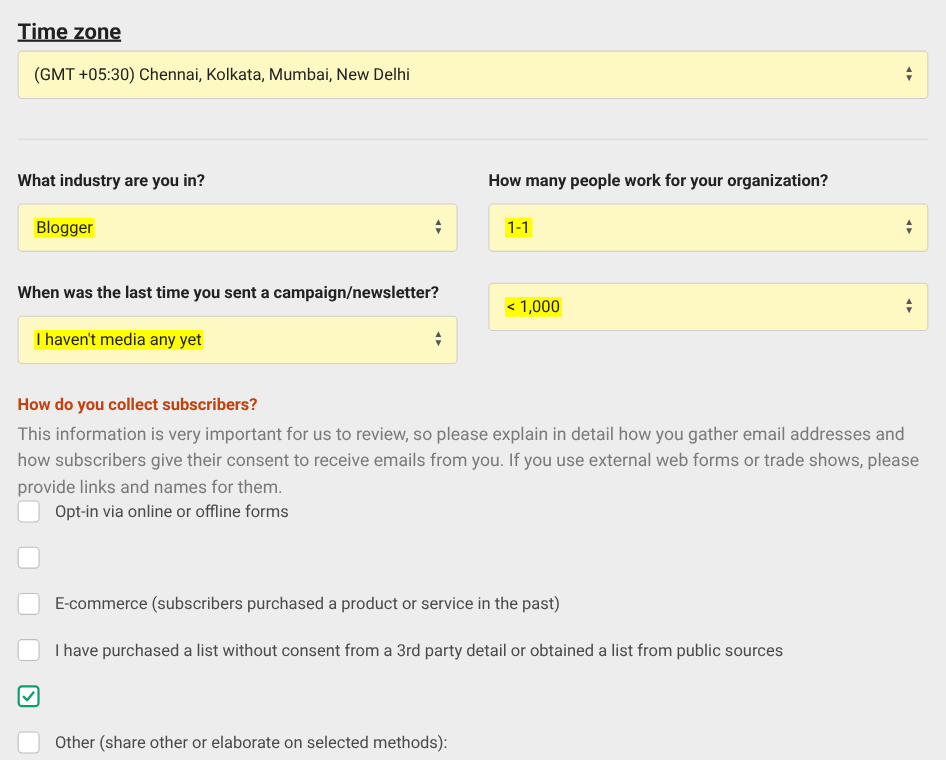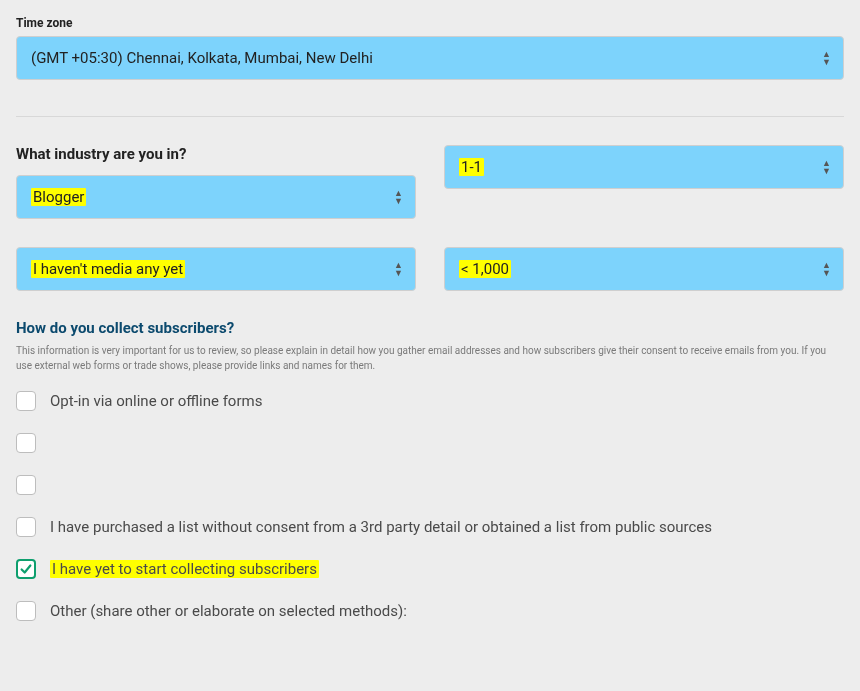--- a/index.html
+++ b/index.html
@@ -8,37 +8,38 @@
       padding: 0;
     }
     body {
       font-family: -apple-system, BlinkMacSystemFont, "Segoe UI", Roboto, Helvetica, Arial, sans-serif;
       background: #ededed;
       padding: 16px;
       width: 860px;
       color: #222;
     }
     .section-title {
-      font-size: 12px;
+      font-size: 20px;
       font-weight: 700;
       color: #222;
       margin-bottom: 6px;
+      text-decoration: underline;
     }
     .subtext {
       font-size: 14px;
       color: #7a7a7a;
       margin-bottom: 14px;
     }
     .select-wrapper {
       position: relative;
       width: 100%;
     }
     .select-box {
       width: 100%;
-      background: #7dd3fc;
+      background: #fef9c3;
       border: 1px solid #cfcfcf;
       border-radius: 4px;
       padding: 12px 36px 12px 14px;
       font-size: 15px;
       color: #222;
       cursor: pointer;
       position: relative;
       display: flex;
       align-items: center;
     }
@@ -75,25 +76,24 @@
       color: #222;
       margin-bottom: 12px;
     }
     .highlight {
       background: #ffff00;
       padding: 0 2px;
       border-radius: 1px;
       text-align: right;
     }
     .help-text {
-      font-size: 10px;
+      font-size: 16px;
       color: #7a7a7a;
       line-height: 1.5;
       margin-top: 6px;
-      margin-bottom: 18px;
     }
     .checkbox-row {
       display: flex;
       align-items: center;
       gap: 14px;
       margin-bottom: 22px;
     }
     .checkbox {
       width: 20px;
       height: 20px;
@@ -118,21 +118,21 @@
       width: 14px;
       height: 14px;
     }
     .checkbox-label {
       font-size: 15px;
       color: #4a4a4a;
     }
     .section-heading {
       font-size: 15px;
       font-weight: 700;
-      color: #0c4a6e;
+      color: #c2410c;
       margin-bottom: 4px;
     }
   </style>
 </head>
 <body>
 
 <div>
   <div class="section-title">Time zone</div>
   <div class="select-wrapper">
     <div class="select-box">
@@ -154,34 +154,36 @@
       <div class="select-box">
         <span class="highlight">Blogger</span>
         <span class="select-caret">
           <span>▲</span>
             <span>▼</span>
         </span>
       </div>
     </div>
   </div>
   <div class="col">
+    <div class="field-label">How many people work for your organization?</div>
     <div class="select-wrapper">
       <div class="select-box">
         <span class="highlight">1-1</span>
         <span class="select-caret">
           <span>▲</span>
             <span>▼</span>
         </span>
       </div>
     </div>
   </div>
 </div>
 
 <div class="row">
   <div class="col">
+    <div class="field-label">When was the last time you sent a campaign/newsletter?</div>
     <div class="select-wrapper">
       <div class="select-box">
         <span class="highlight">I haven't media any yet</span>
         <span class="select-caret">
           <span>▲</span>
             <span>▼</span>
         </span>
       </div>
     </div>
   </div>
@@ -212,36 +214,36 @@
   <div class="checkbox-row">
     <div class="checkbox">
       
     </div>
   </div>
 
   <div class="checkbox-row">
     <div class="checkbox">
       
     </div>
+    <span class="checkbox-label">E-commerce (subscribers purchased a product or service in the past)</span>
   </div>
 
   <div class="checkbox-row">
     <div class="checkbox">
       
     </div>
     <span class="checkbox-label">I have purchased a list without consent from a 3rd party detail or obtained a list from public sources</span>
   </div>
 
   <div class="checkbox-row">
     <div class="checkbox checked">
       <svg viewBox="0 0 16 16">
           <path d="M3 8.5 L6.5 12 L13 4" stroke="#0e9f6e" stroke-width="2.5" fill="none" stroke-linecap="round" stroke-linejoin="round"></path>
         </svg>
     </div>
-    <span class="checkbox-label"><span class="highlight">I have yet to start collecting subscribers</span></span>
   </div>
 
   <div class="checkbox-row">
     <div class="checkbox">
       
     </div>
     <span class="checkbox-label">Other (share other or elaborate on selected methods):</span>
   </div>
 </div>
 

